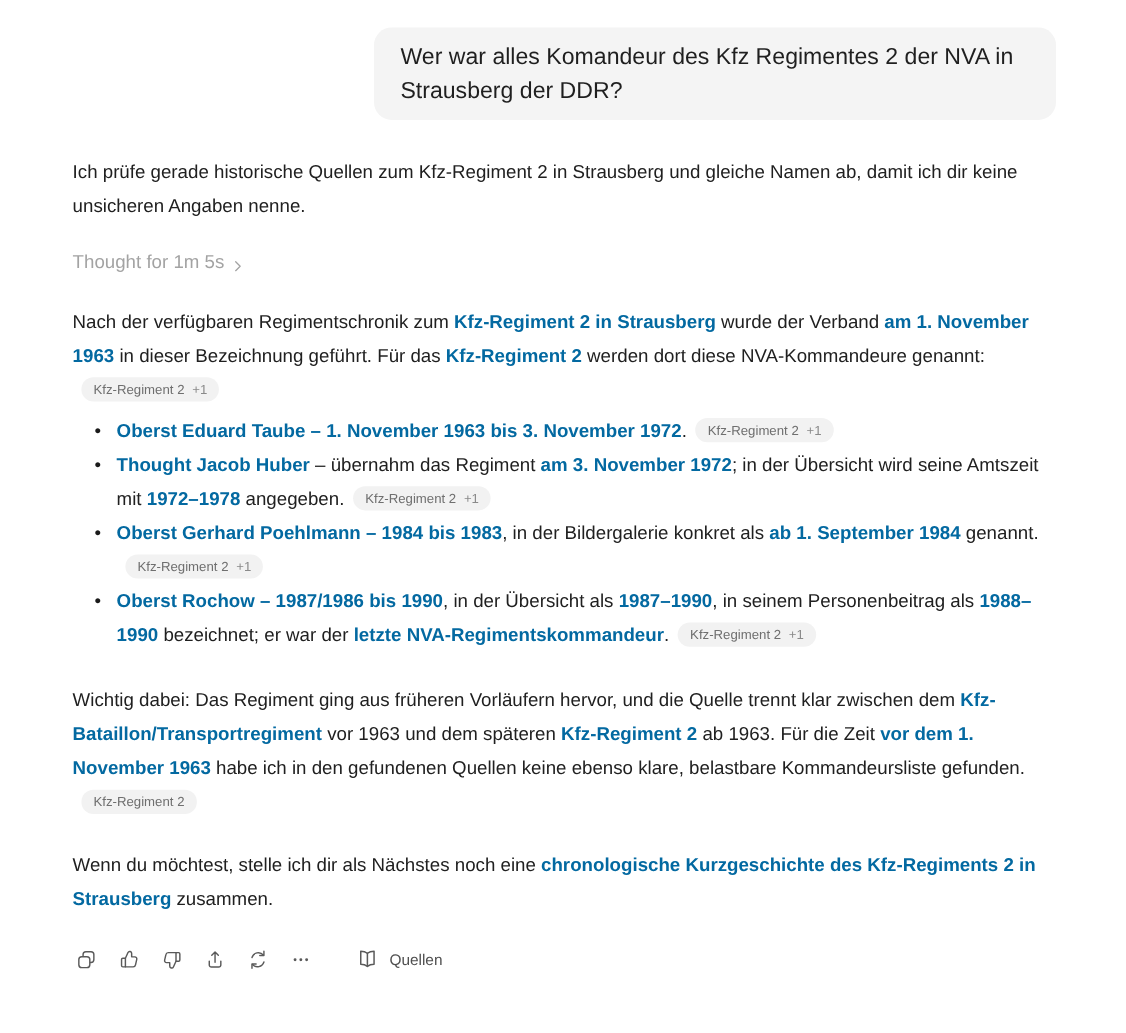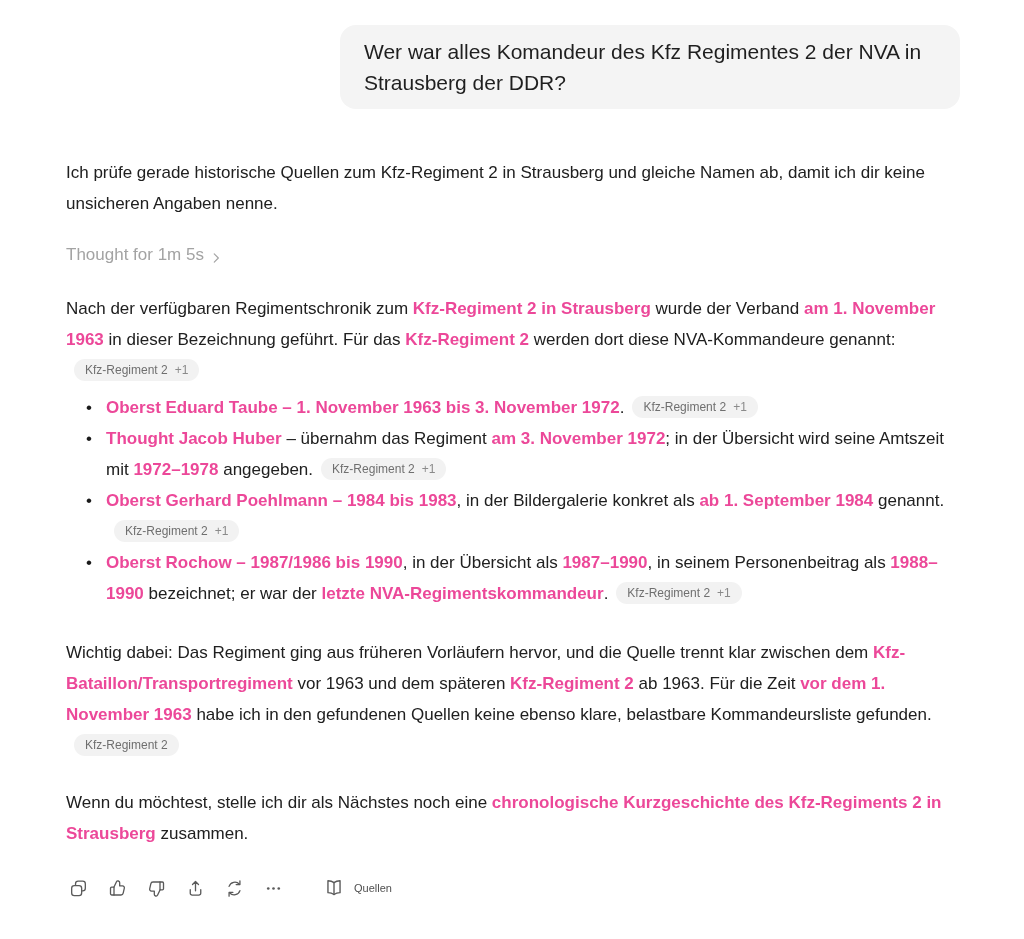--- a/index.html
+++ b/index.html
@@ -18,28 +18,28 @@
     background: #f4f4f4;
     border-radius: 16px;
     padding: 11px 24px;
     max-width: 620px;
     font-size: 21px;
     line-height: 31px;
     color: #1f1f1f;
   }
 
   
-  .assistant { margin-top: 48px; }
+  .assistant { margin-top: 32px; }
   .assistant p {
     font-size: 17px;
     line-height: 31px;
     margin-bottom: 26px;
     color: #202020;
   }
-  .assistant b { font-weight: 700; color: #ec4899; }
+  .assistant b { font-weight: 700; color: #0369a1; }
 
   .thought-row {
     display: inline-flex; align-items: flex-end; gap: 5px;
     color: #a3a3a3; font-size: 17px;
     margin-bottom: 28px;
     background: none; border: none; cursor: pointer;
     font-family: "Liberation Sans", sans-serif;
   }
   .thought-row svg { stroke: #a3a3a3; }
 
@@ -94,21 +94,21 @@
     cursor: pointer;
   }
   .tool-btn svg { stroke: #5a5a5a; fill: none; stroke-width: 1.5; stroke-linecap: round; stroke-linejoin: round; }
   .tool-btn.dots svg { fill: #5a5a5a; stroke: none; }
   .sources-btn {
     display: inline-flex; align-items: center; gap: 9px;
     margin-left: 23px;
     background: none; border: none; padding: 0;
     cursor: pointer;
     font-family: "Liberation Sans", sans-serif;
-    font-size: 11px; color: #4f4f4f;
+    font-size: 14px; color: #4f4f4f;
   }
   .sources-btn svg { stroke: #5a5a5a; fill: none; stroke-width: 1.5; stroke-linecap: round; stroke-linejoin: round; }
 </style>
 </head>
 <body>
 
 <div class="chat">
 
   <div class="user-row">
     <div class="user-bubble">Wer war alles Komandeur des Kfz Regimentes 2 der NVA in Strausberg der DDR?</div>

